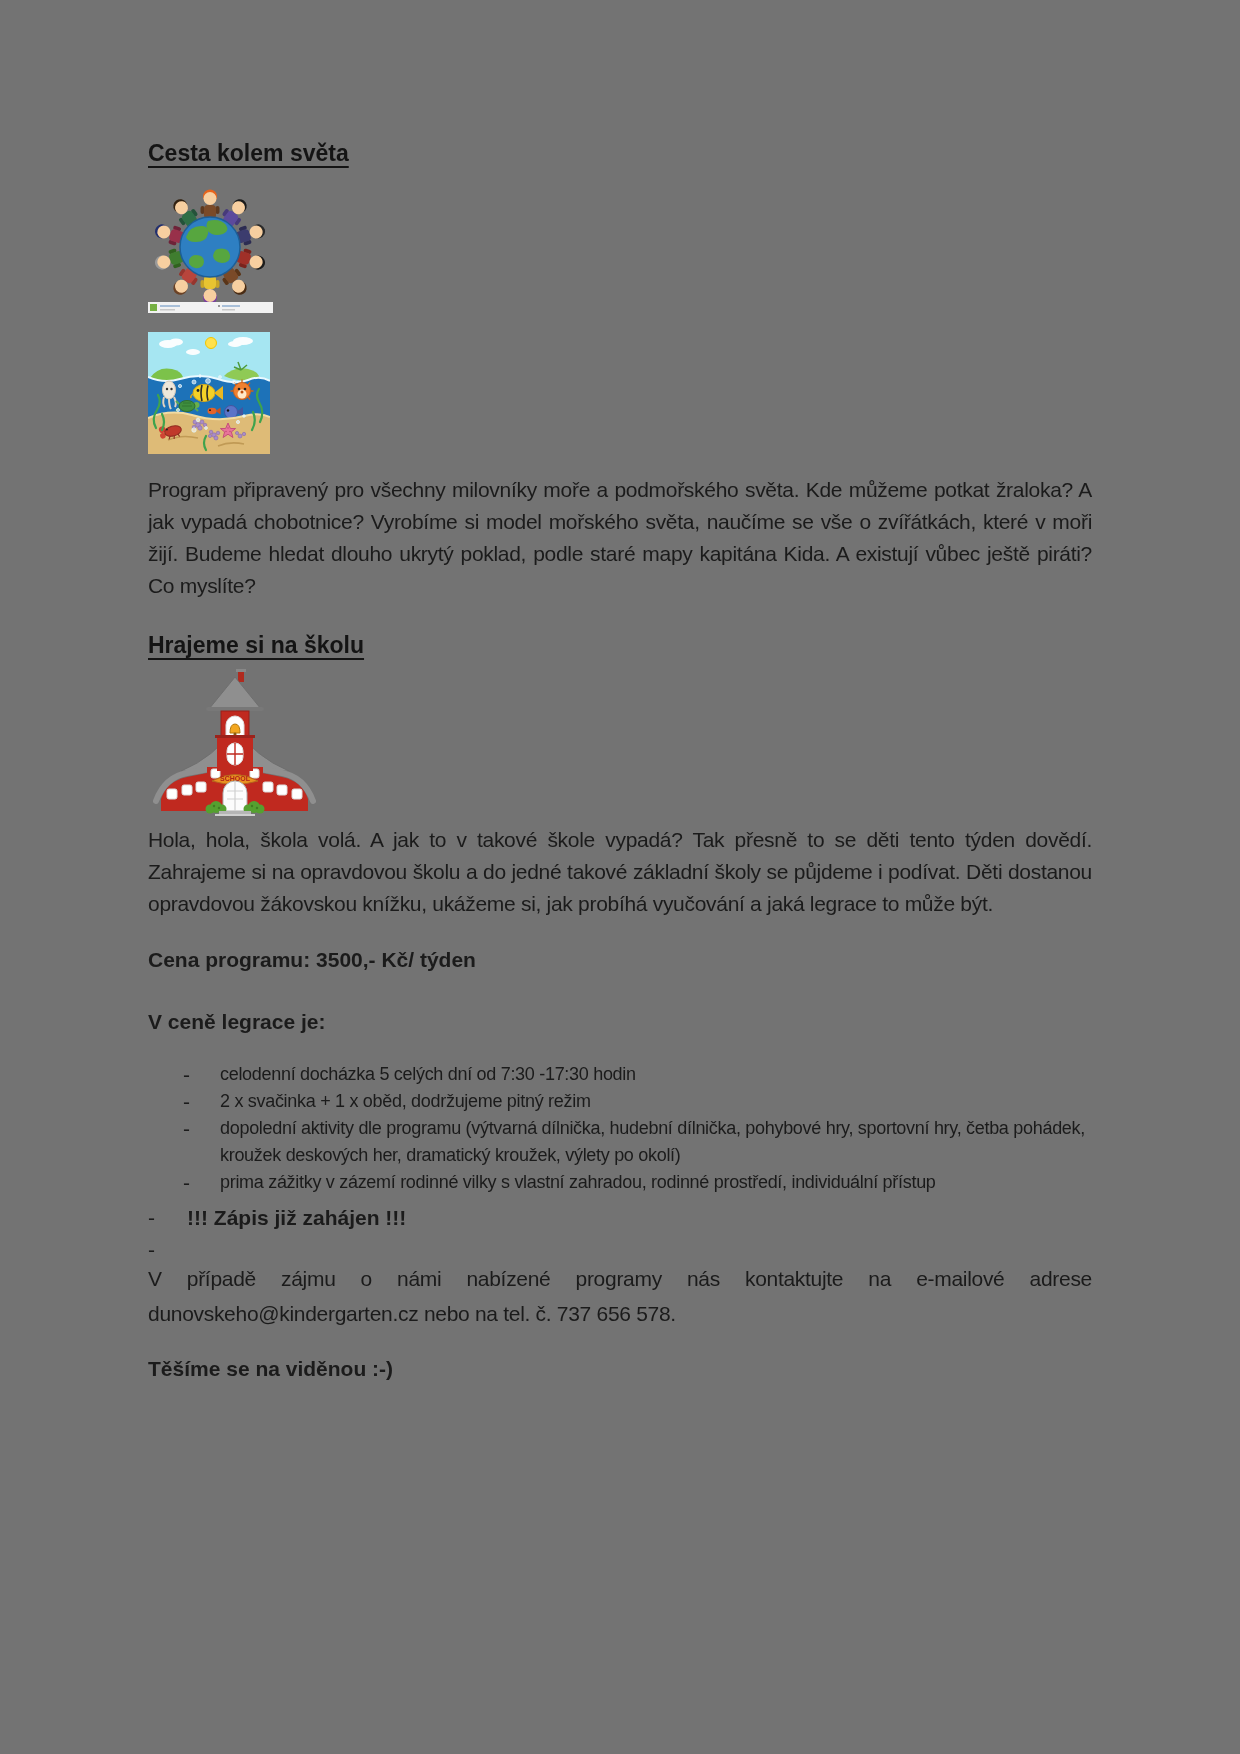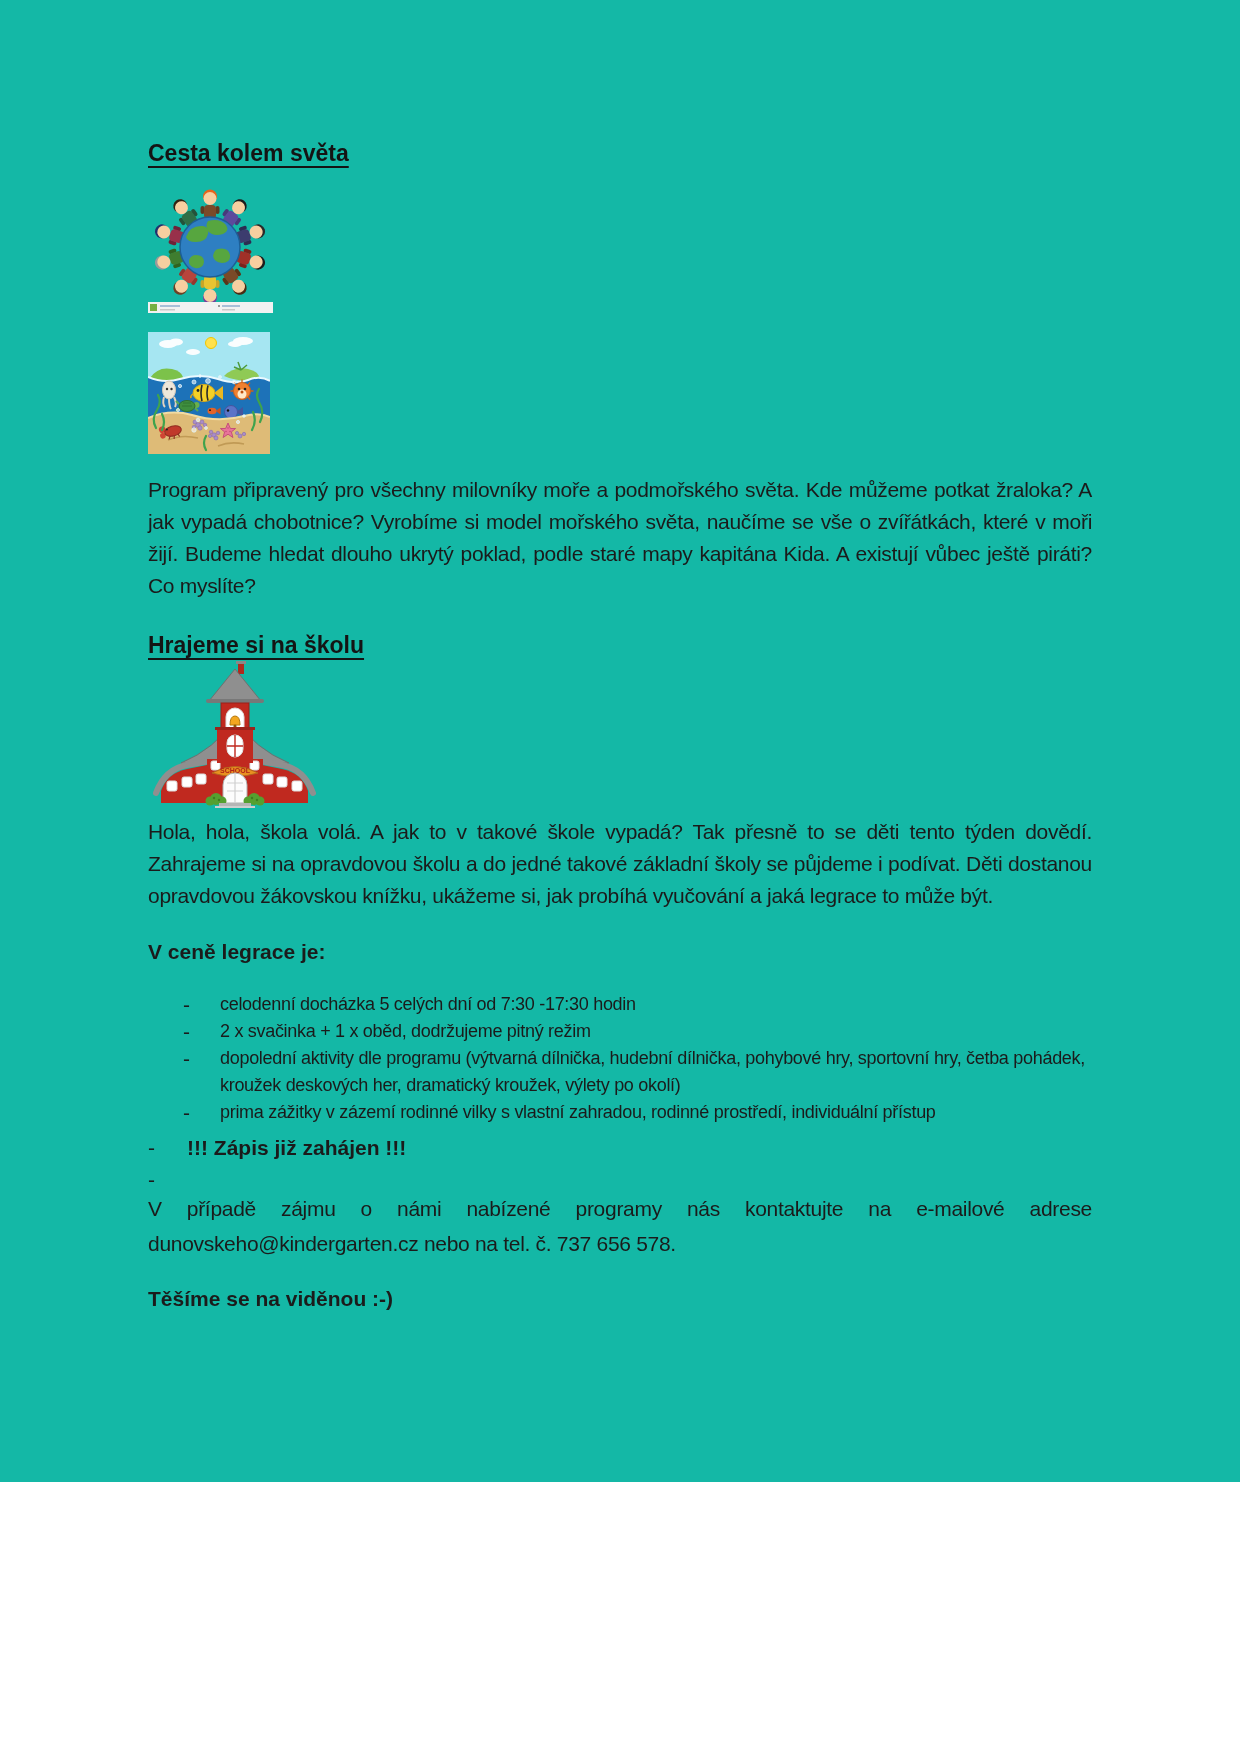--- a/index.html
+++ b/index.html
@@ -1,40 +1,40 @@
 <!DOCTYPE html>
 <html><head>
 <meta charset="utf-8">
 <style>
   * { box-sizing: border-box; }
   html, body { margin: 0; padding: 0; background: #ffffff; }
   .page {
     position: relative;
     width: 1240px;
-    height: 1482px;
-    background: #14b8a6;
+    height: 1754px;
+    background: #737373;
     font-family: "Liberation Sans", sans-serif;
     color: #1b1b1b;
     overflow: hidden;
   }
   .content { padding: 140px 148px 0 148px; }
 
   .heading {
     font-size: 23px;
     font-weight: 700;
     line-height: 27px;
     margin: 0;
     text-decoration: underline;
     text-decoration-thickness: 2px;
     text-underline-offset: 5px;
     color: #141414;
   }
   .h-mb18 { margin-bottom: 18px; }
   .h-mb19 { margin-bottom: 19px; }
-  .h-mb10 { margin-bottom: 2px; }
+  .h-mb10 { margin-bottom: 10px; }
 
   figure { margin: 0; padding: 0; }
   .fig-globe  { height: 128px; margin-bottom: 19px; }
   .fig-sea    { height: 122px; margin-bottom: 20px; }
   .fig-school { height: 147px; margin-bottom: 8px; margin-left: 5px; }
 
   .para {
     font-size: 21px;
     line-height: 32px;
     letter-spacing: -0.3px;
@@ -391,20 +391,21 @@
           </g>
 
           <rect x="66" y="142" width="32" height="3" fill="#b5b5b5"></rect>
           <rect x="62" y="145" width="40" height="2" fill="#cfcfcf"></rect>
         </svg>
       </figure>
 
       <p class="para p-mb26">Hola, hola, škola volá. A jak to v takové škole vypadá? Tak přesně to se děti tento týden dovědí. Zahrajeme si na opravdovou školu a do jedné takové základní školy se půjdeme i podívat. Děti dostanou opravdovou žákovskou knížku, ukážeme si, jak probíhá vyučování a jaká legrace to může být.</p>
     </section>
 
+    <p class="bold-line price-line">Cena programu: 3500,- Kč/ týden</p>
     <p class="bold-line includes-heading">V ceně legrace je:</p>
 
     <div class="dash-list">
       <div class="list-row">
         <span class="list-bullet">-</span>
         <span class="list-text">celodenní docházka 5 celých dní od 7:30 -17:30 hodin</span>
       </div>
       <div class="list-row">
         <span class="list-bullet">-</span>
         <span class="list-text">2 x svačinka + 1 x oběd, dodržujeme pitný režim</span>

